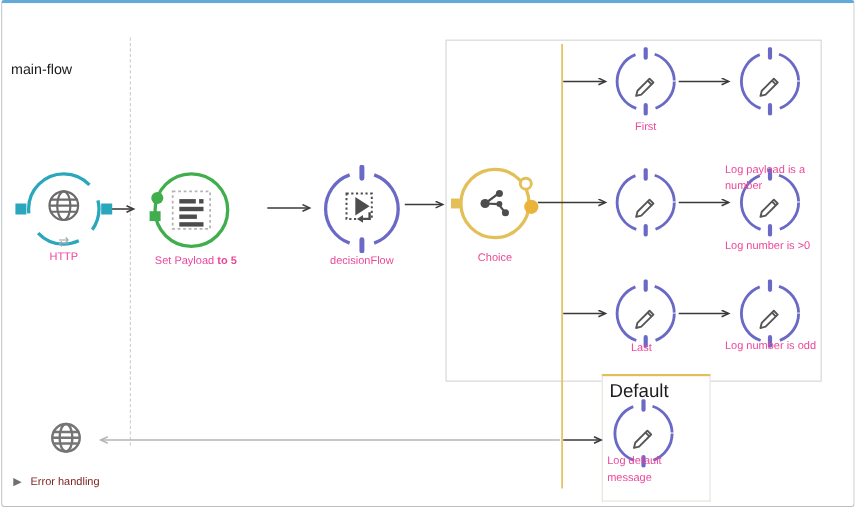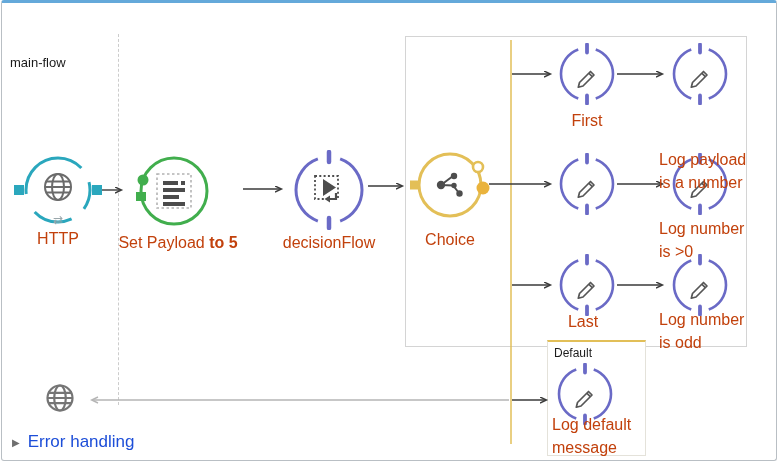--- a/index.html
+++ b/index.html
@@ -5,29 +5,29 @@
   html,body{margin:0;padding:0;background:#f6f7f8;font-family:"Liberation Sans",sans-serif;}
   #canvas{position:relative;width:779px;height:464px;background:#fff;overflow:hidden;}
   #window{position:absolute;left:1px;top:0;right:2px;bottom:3px;background:#fff;
           border:1px solid #b9bfc4;border-top:3px solid #64a9da;border-radius:3px;}
   .abs{position:absolute;}
   #flow-title{left:10px;top:7px;font-size:13px;font-weight:500;color:#1a1a1a;z-index:5;margin-top:48px;}
   #source-separator{left:118px;top:34px;height:371px;width:0;border-left:1px dashed #cccccc;z-index:1;}
   #choice-scope-box{left:405px;top:36px;width:340px;height:309px;border:1px solid #d4d4d4;background:#fff;z-index:0;}
   #default-box{left:547px;top:340px;width:97px;height:113px;border:1px solid #e4e2da;
                border-top:2px solid #e2bf58;background:#fff;z-index:1;}
-  #default-box-label{left:6px;top:4px;font-size:12px;color:#1c1c1c;}
+  #default-box-label{left:6px;top:4px;font-size:17px;color:#1c1c1c;}
   #connectors{left:0;top:0;z-index:2;}
   .node{z-index:3;}
-  .nlabel{font-size:16px;color:#c2410c;text-align:center;z-index:4;line-height:1.45;}
+  .nlabel{font-size:10px;color:#ec4899;text-align:center;z-index:4;line-height:1.45;}
   .nlabel.left{text-align:left;}
   .bold{font-weight:700;}
   #error-handling-row{left:12px;top:432px;z-index:5;display:flex;align-items:center;gap:8px;}
   #error-collapse-icon{font-size:10px;color:#6f6f6f;}
-  #error-handling-label{font-size:17px;color:#1d4ed8;}
+  #error-handling-label{font-size:10px;color:#7f1d1d;}
 </style>
 </head>
 <body>
 
 <div id="canvas">
   <div id="window" class="abs"></div>
 
   <div id="flow-title" class="abs">main-flow</div>
 
   <div id="source-separator" class="abs"></div>

